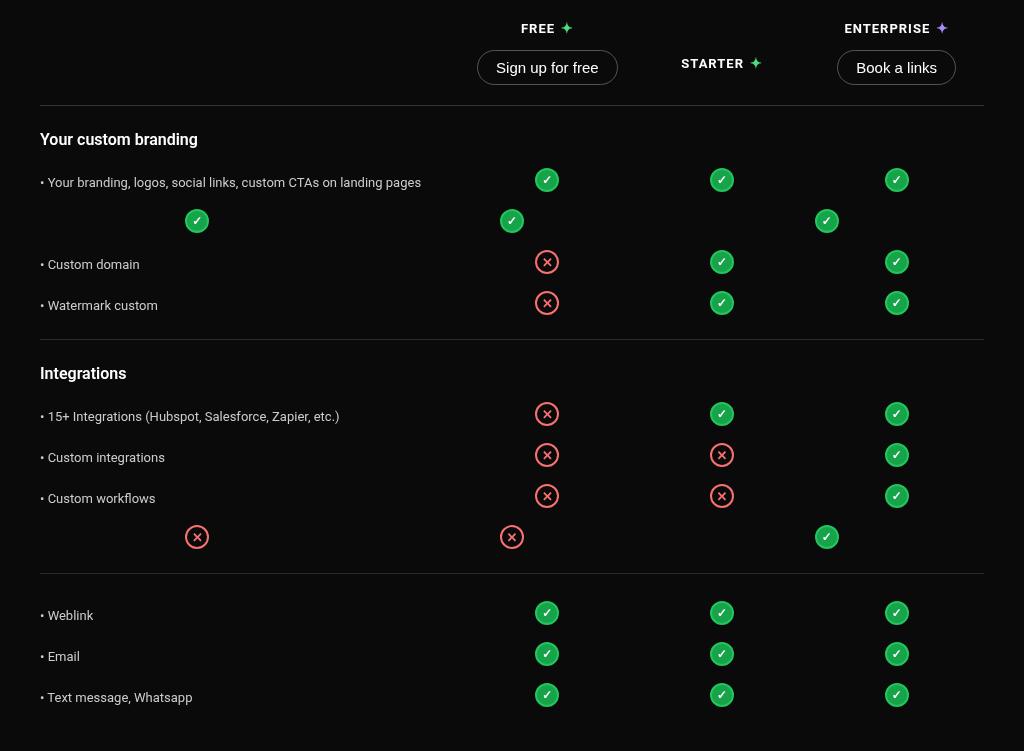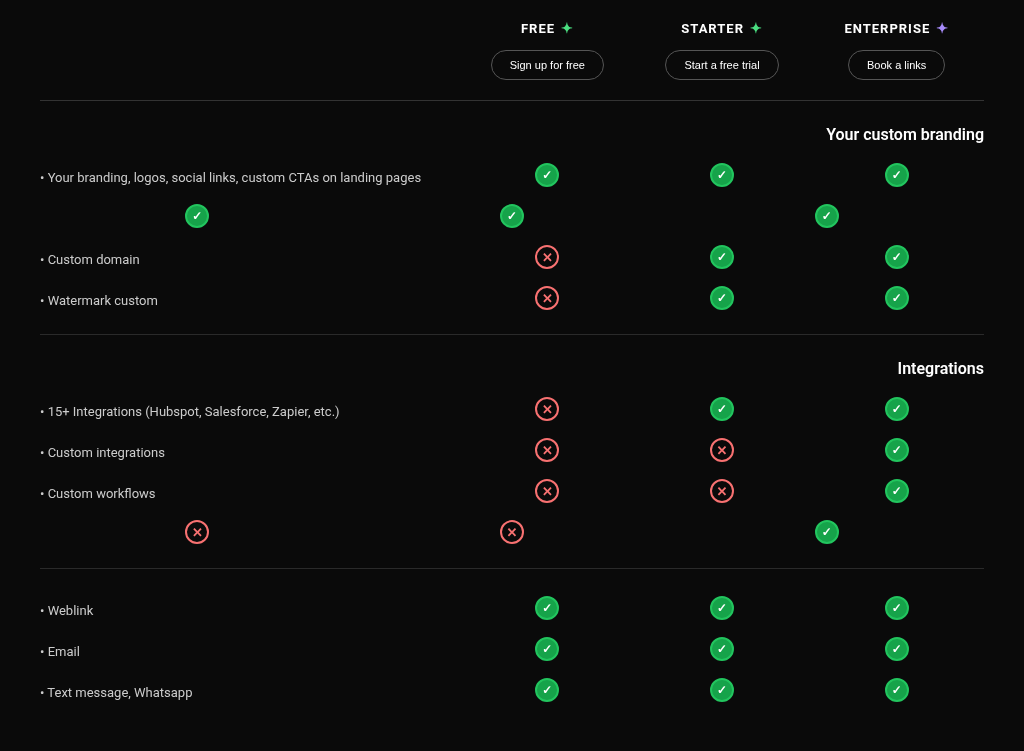--- a/index.html
+++ b/index.html
@@ -57,21 +57,21 @@
     .plan-name .sparkle-green {
       color: #4ade80;
     }
 
     .plan-btn {
       background: transparent;
       border: 1.5px solid #555;
       color: #ffffff;
       padding: 8px 18px;
       border-radius: 20px;
-      font-size: 11px;
+      font-size: 15px;
       cursor: pointer;
       white-space: nowrap;
       font-weight: 500;
     }
 
     
     .divider {
       border: none;
       border-top: 1px solid #333;
       margin: 10px 0 24px;
@@ -80,21 +80,20 @@
     
     .section {
       margin-bottom: 10px;
     }
 
     .section-title {
       font-size: 16px;
       font-weight: 600;
       margin-bottom: 16px;
       color: #ffffff;
-      text-align: right;
     }
 
     .feature-row {
       display: flex;
       align-items: flex-end;
       margin-bottom: 14px;
     }
 
     .feature-label {
       flex: 0 0 420px;
@@ -163,21 +162,20 @@
         <span class="sparkle sparkle-green">✦</span>
       </div>
       <button class="plan-btn">Sign up for free</button>
     </div>
 
     <div class="plan-col">
       <div class="plan-name">
         <span>STARTER</span>
         <span class="sparkle sparkle-green">✦</span>
       </div>
-      <button class="plan-btn">Start a free trial</button>
     </div>
 
     <div class="plan-col">
       <div class="plan-name">
         <span>ENTERPRISE</span>
         <span class="sparkle sparkle-purple">✦</span>
       </div>
       <button class="plan-btn">Book a links</button>
     </div>
   </div>

